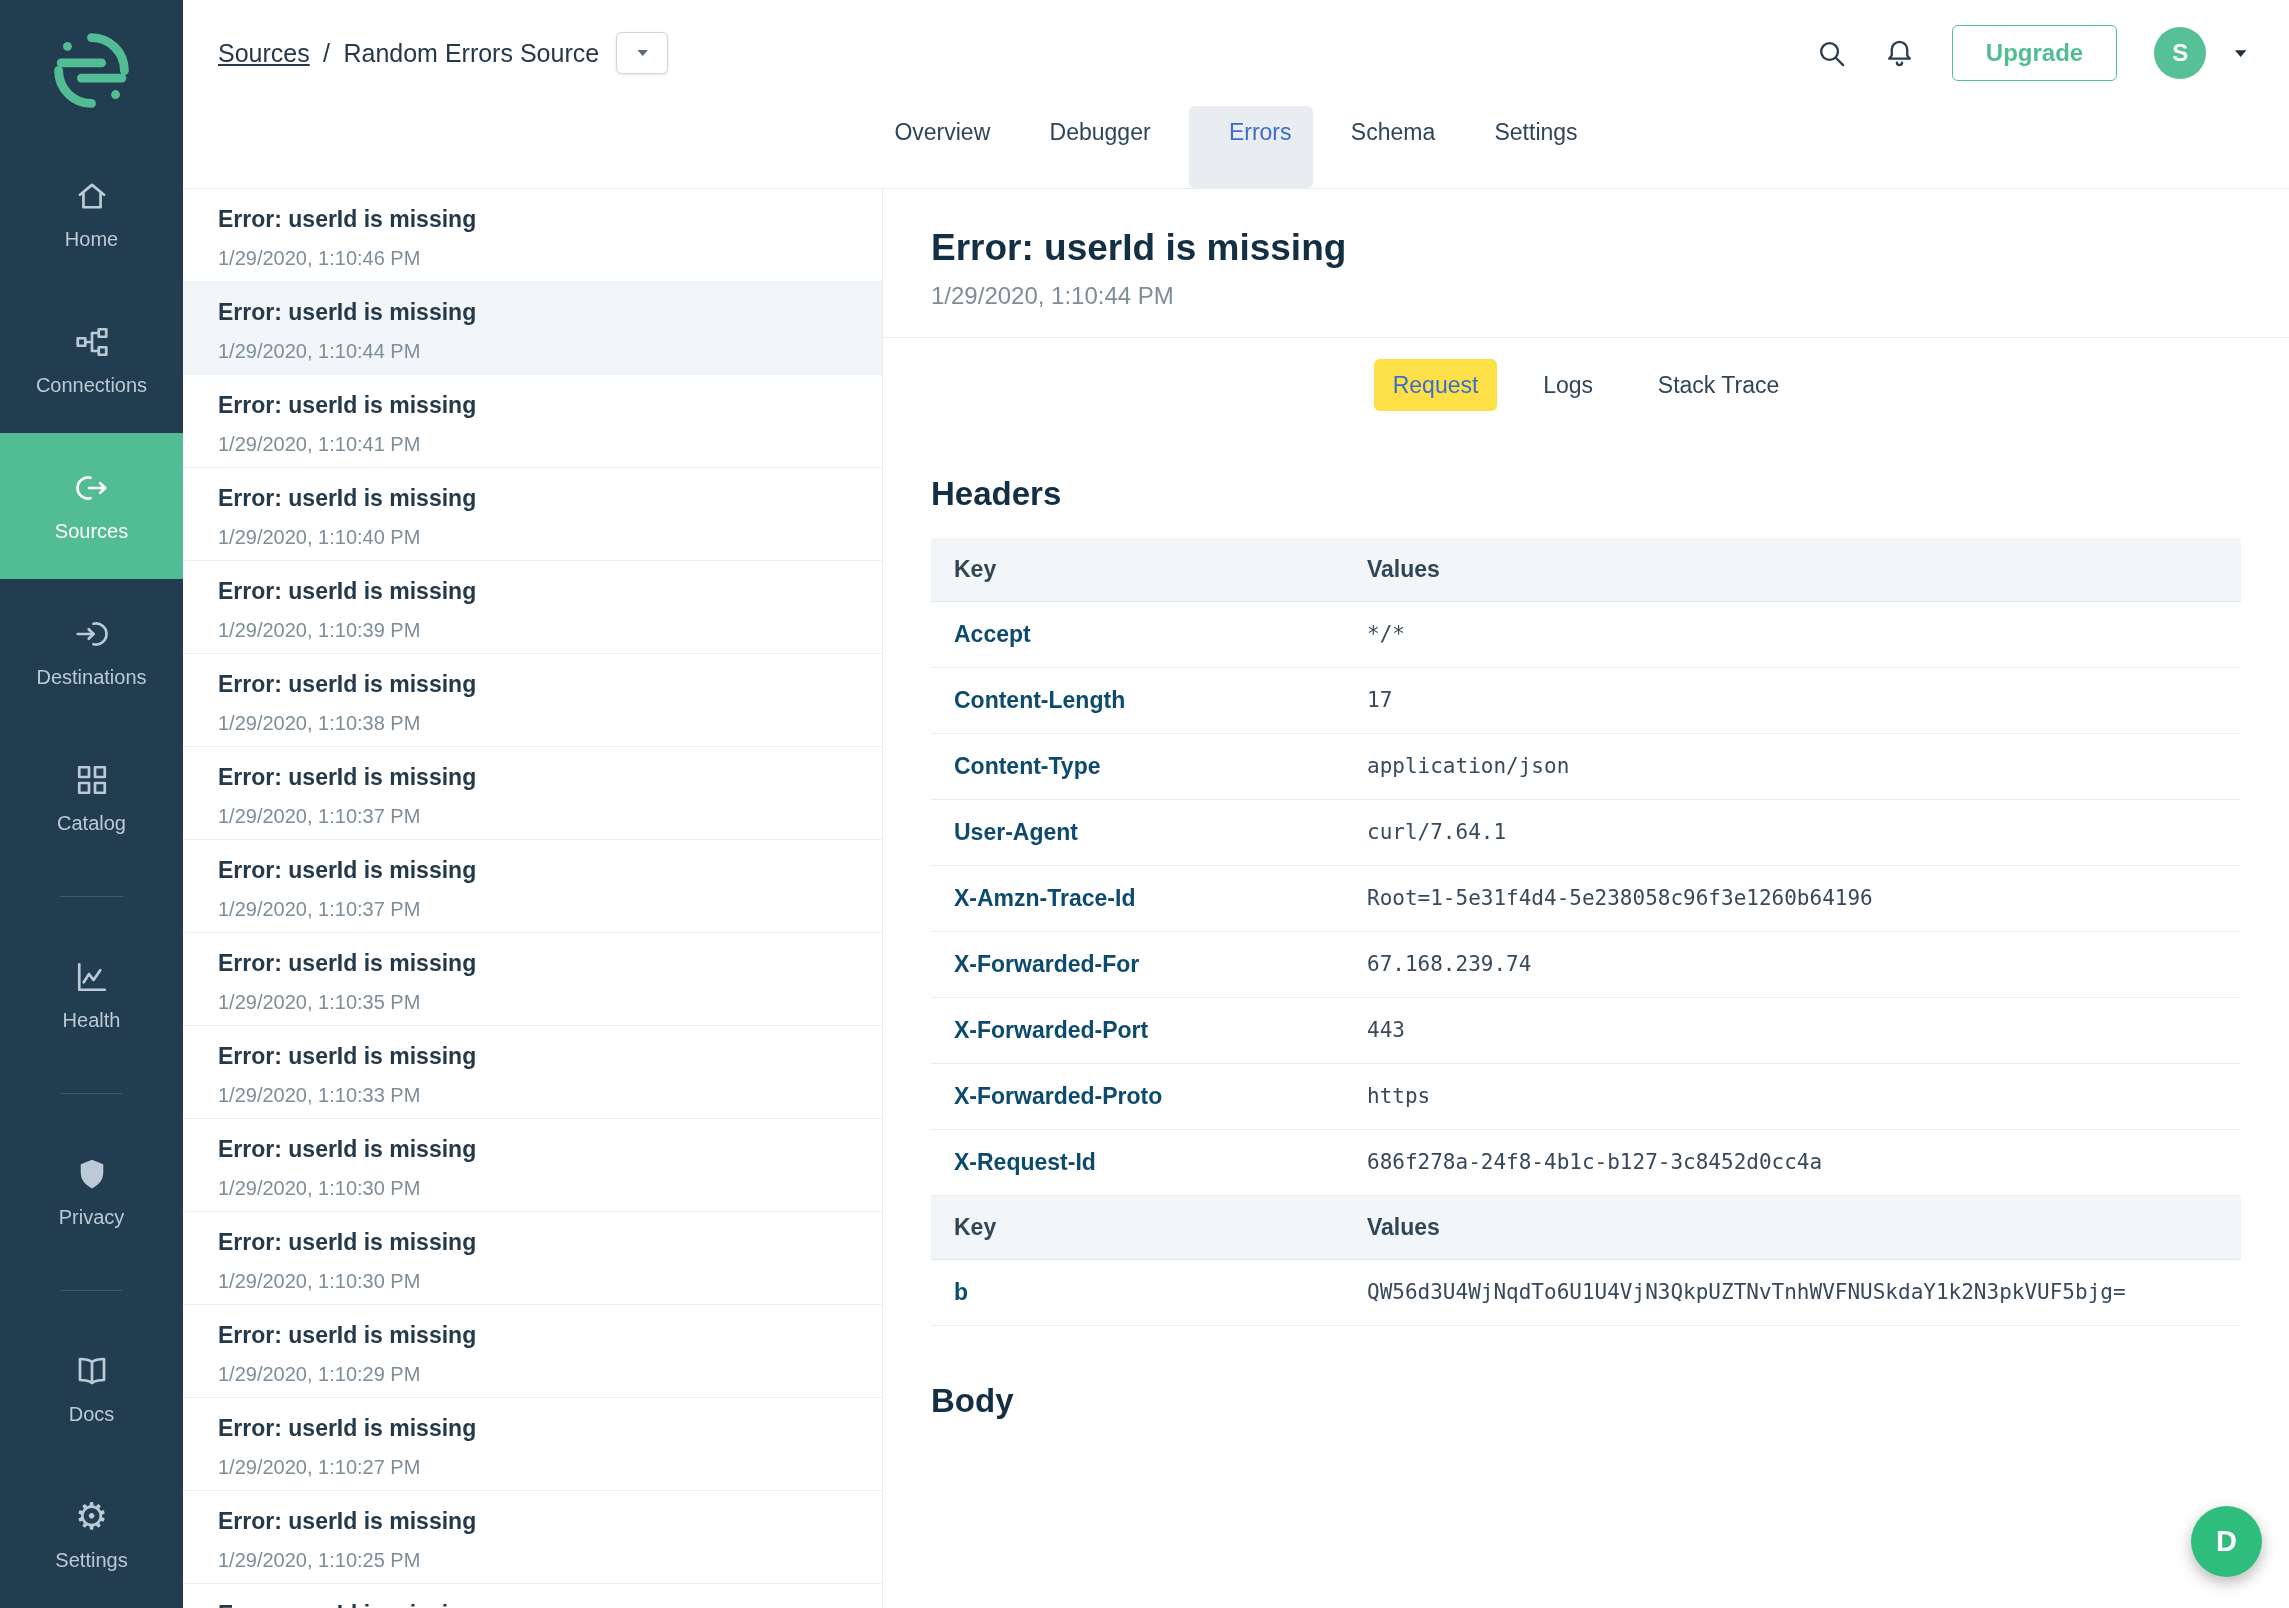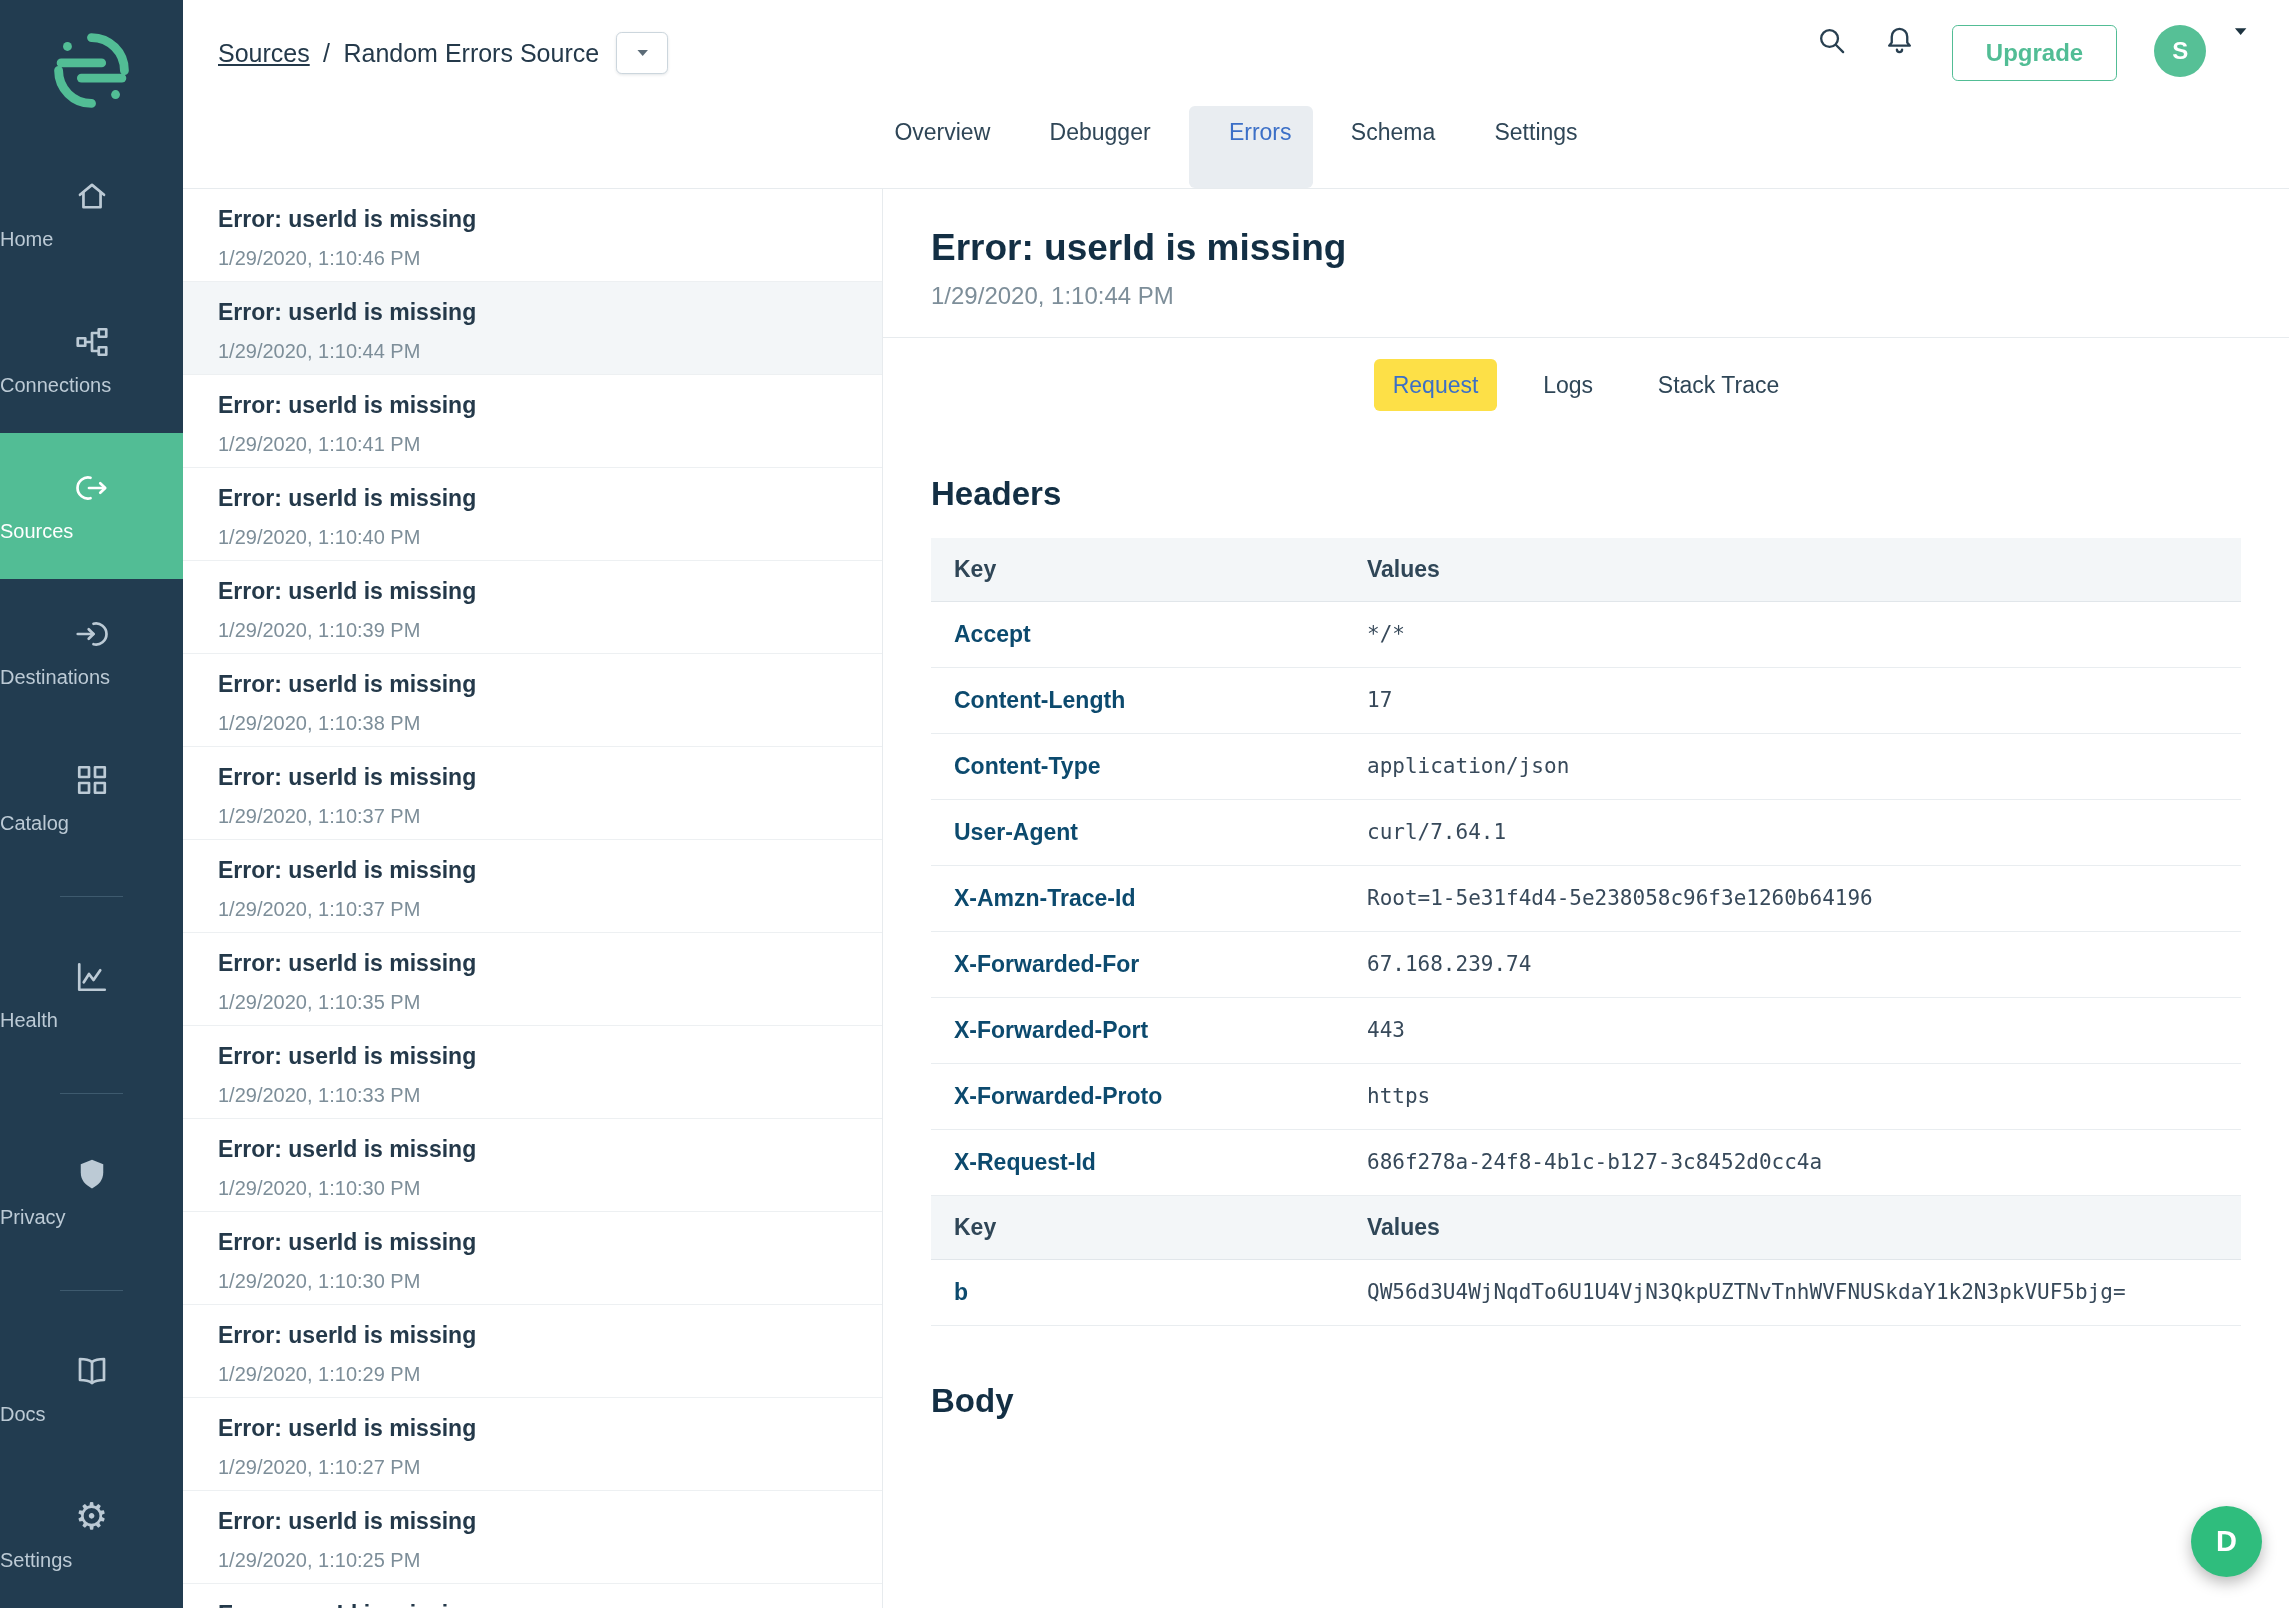--- a/index.html
+++ b/index.html
@@ -11,21 +11,21 @@
   }
   .app { display:flex; width:100%; height:100%; }
 
   
   .sidebar {
     width:183px; flex-shrink:0; background:#223c50; color:#bccad5;
     display:flex; flex-direction:column; overflow:hidden;
   }
   .logo { height:183px; display:flex; align-items:center; justify-content:center; cursor:pointer; }
   .nav-item {
-    height:146px; display:flex; flex-direction:column; 
+    height:146px; display:flex; flex-direction:column; align-items:center;
     justify-content:center; gap:13.4px; cursor:pointer; font-size:20px; flex-shrink:0;
   }
   .nav-item.active { background:#52bd95; color:#ffffff; }
   .nav-icon { display:flex; align-items:center; justify-content:center; height:37px; }
   .nav-icon svg { width:36px; height:36px; }
   .nav-icon.glyph { font-size:37px; line-height:37px; }
   .nav-divider { height:1px; width:63px; background:#3e5a6e; margin:25px auto; flex-shrink:0; }
 
   
   .main { flex:1; display:flex; flex-direction:column; min-width:0; }
@@ -36,21 +36,21 @@
   }
   .breadcrumb { display:flex; align-items:center; font-size:25px; color:#24394a; }
   .breadcrumb a { color:#24394a; text-decoration:underline; cursor:pointer; }
   .breadcrumb .sep { margin:0 13.4px; }
   .bc-drop {
     margin-left:17.3px; width:52px; height:42px; border:1px solid #ccd6dd; border-radius:5.8px;
     background:#fff; box-shadow:0 1px 2.9px rgba(20,40,60,.12); display:flex;
     align-items:center; justify-content:center; cursor:pointer;
   }
   .caret-svg { width:15.4px; height:11.5px; fill:#5b6b77; }
-  .topbar-right { display:flex; align-items:flex-start; gap:37px; }
+  .topbar-right { display:flex; align-items:center; gap:37px; }
   .icon-btn { display:flex; cursor:pointer; color:#283f50; }
   .icon-btn svg { width:31px; height:31px; }
   .upgrade {
     height:56px; padding:0 33px; border:1.9px solid #52bd95; border-radius:5.8px;
     background:#fff; color:#52bd95; font-size:24px; font-weight:700;
     font-family:"Liberation Sans", sans-serif; cursor:pointer;
   }
   .avatar {
     width:52px; height:52px; border-radius:50%; background:#56c096; color:#fff;
     font-size:24px; font-weight:700; display:flex; align-items:center; justify-content:center;

